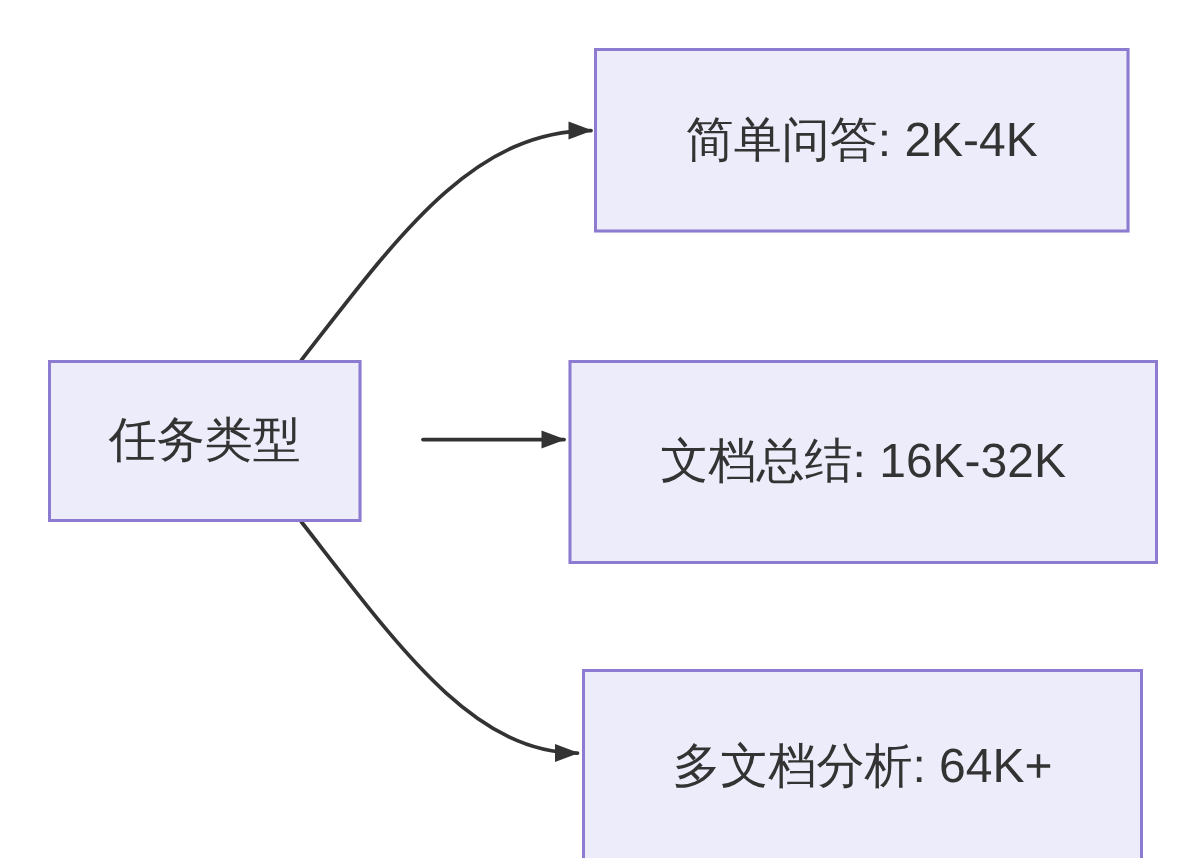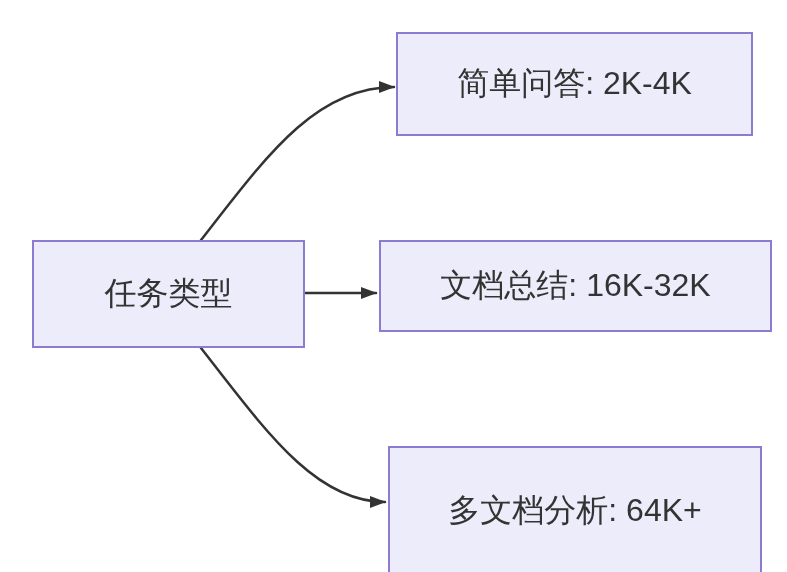--- a/index.html
+++ b/index.html
@@ -40,23 +40,23 @@
     justify-content: center;
     box-sizing: border-box;
     background: var(--node-fill, #ECECFA);
     border: 2px solid var(--node-border, #8C7BD0);
     color: var(--node-text, #333333);
     font-size: 32px;
     font-weight: 400;
     white-space: nowrap;
     text-align: center;
   }
-  .node-root   { left: 32px;  top: 240px; width: 273px; height: 108px; align-items: center; }
-  .node-top    { left: 396px; top: 32px;  width: 357px; height: 104px; }
-  .node-middle { left: 379px; top: 240px; width: 393px; height: 92px; }
+  .node-root   { left: 32px;  top: 240px; width: 209px; height: 108px; align-items: center; }
+  .node-top    { left: 396px; top: 32px;  width: 357px; height: 123px; }
+  .node-middle { left: 379px; top: 240px; width: 393px; height: 136px; }
   .node-bottom { left: 388px; top: 446px; width: 374px; height: 130px; }
 </style>
 </head>
 <body>
 
 <div class="canvas">
 
   <svg class="edge-layer" width="787" height="572" viewBox="0 0 787 572" xmlns="http://www.w3.org/2000/svg">
     <defs>
       <marker id="arrowhead" markerUnits="userSpaceOnUse" markerWidth="20" markerHeight="20" refX="16" refY="10" orient="auto">

